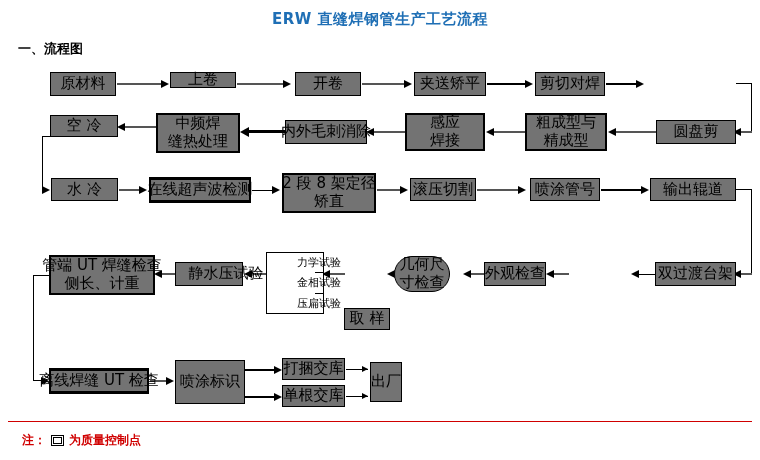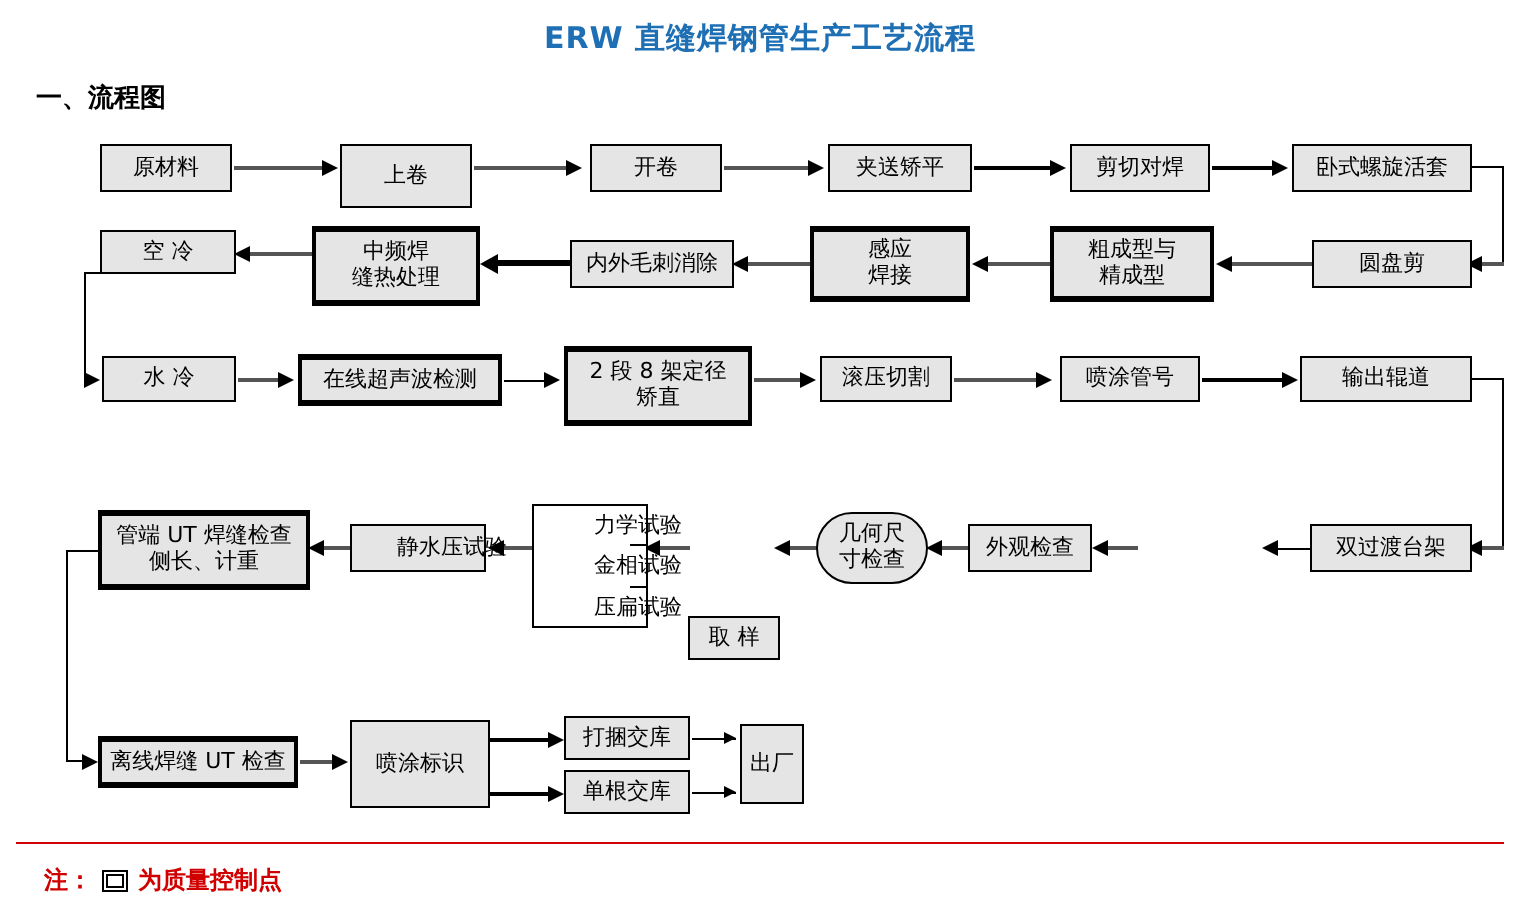--- a/index.html
+++ b/index.html
@@ -22,24 +22,24 @@
   .section-head{
     position:absolute;left:18px;top:40px;
     color:#000;font-size:13px;font-weight:bold;
   }
 
   
   .box{
     position:absolute;
     box-sizing:border-box;
     border:1px solid #000;
-    background:#e5e5e5;
+    background:#737373;
     display:flex;flex-direction:column;
     align-items:center;justify-content:center;
-    font-size:11px;line-height:1.18;
+    font-size:15px;line-height:1.18;
     color:#000;
     text-align:center;
     white-space:nowrap;
     z-index:3;
   }
   .box.qc{
     border:1px solid #000;
     box-shadow:0 0 0 1px #000 inset;
     padding:1px;
   }
@@ -111,21 +111,21 @@
 
   <div class="title">ERW 直缝焊钢管生产工艺流程</div>
   <div class="section-head">一、流程图</div>
 
   <div class="box" style="left:50px;top:72px;width:66px;height:24px;">
     <span class="ln">原材料</span>
   </div>
   <div class="hline" style="left:117px;top:83px;width:46px;"></div>
   <div class="arrow right" style="left:161px;top:80px;"></div>
 
-  <div class="box" style="left:170px;top:72px;width:66px;height:32px;">
+  <div class="box" style="left:170px;top:72px;width:66px;height:16px;">
     <span class="ln">上卷</span>
   </div>
   <div class="hline" style="left:237px;top:83px;width:48px;"></div>
   <div class="arrow right" style="left:283px;top:80px;"></div>
 
   <div class="box" style="left:295px;top:72px;width:66px;height:24px;">
     <span class="ln">开卷</span>
   </div>
   <div class="hline" style="left:362px;top:83px;width:44px;"></div>
   <div class="arrow right" style="left:404px;top:80px;"></div>
@@ -135,23 +135,20 @@
   </div>
   <div class="hline dark" style="left:487px;top:83px;width:40px;"></div>
   <div class="arrow right" style="left:525px;top:80px;"></div>
 
   <div class="box" style="left:535px;top:72px;width:70px;height:24px;">
     <span class="ln">剪切对焊</span>
   </div>
   <div class="hline dark" style="left:606px;top:83px;width:32px;"></div>
   <div class="arrow right" style="left:636px;top:80px;"></div>
 
-  <div class="box" style="left:646px;top:72px;width:90px;height:24px;">
-    <span class="ln">卧式螺旋活套</span>
-  </div>
 
   <div class="hline thin" style="left:736px;top:83px;width:16px;"></div>
   <div class="vline" style="left:751px;top:83px;height:49px;"></div>
   <div class="hline" style="left:740px;top:131px;width:12px;"></div>
   <div class="arrow left" style="left:733px;top:128px;"></div>
 
   <div class="box" style="left:656px;top:120px;width:80px;height:24px;">
     <span class="ln">圆盘剪</span>
   </div>
   <div class="hline" style="left:614px;top:131px;width:42px;"></div>
@@ -252,21 +249,21 @@
 
   <div class="hline" style="left:553px;top:273px;width:16px;"></div>
   <div class="arrow left" style="left:546px;top:270px;"></div>
 
   <div class="box" style="left:484px;top:262px;width:62px;height:24px;">
     <span class="ln">外观检查</span>
   </div>
   <div class="hline" style="left:470px;top:273px;width:15px;"></div>
   <div class="arrow left" style="left:463px;top:270px;"></div>
 
-  <div class="box" style="left:408px;top:256px;width:56px;height:36px;border-radius:18px;">
+  <div class="box" style="left:394px;top:256px;width:56px;height:36px;border-radius:18px;">
     <span class="ln">几何尺</span>
     <span class="ln">寸检查</span>
   </div>
   <div class="hline" style="left:394px;top:273px;width:15px;"></div>
   <div class="arrow left" style="left:387px;top:270px;"></div>
 
   <div class="box" style="left:344px;top:263px;width:46px;height:22px;margin-top:45px;">
     <span class="ln">取 样</span>
   </div>
   <div class="hline" style="left:329px;top:273px;width:16px;"></div>

